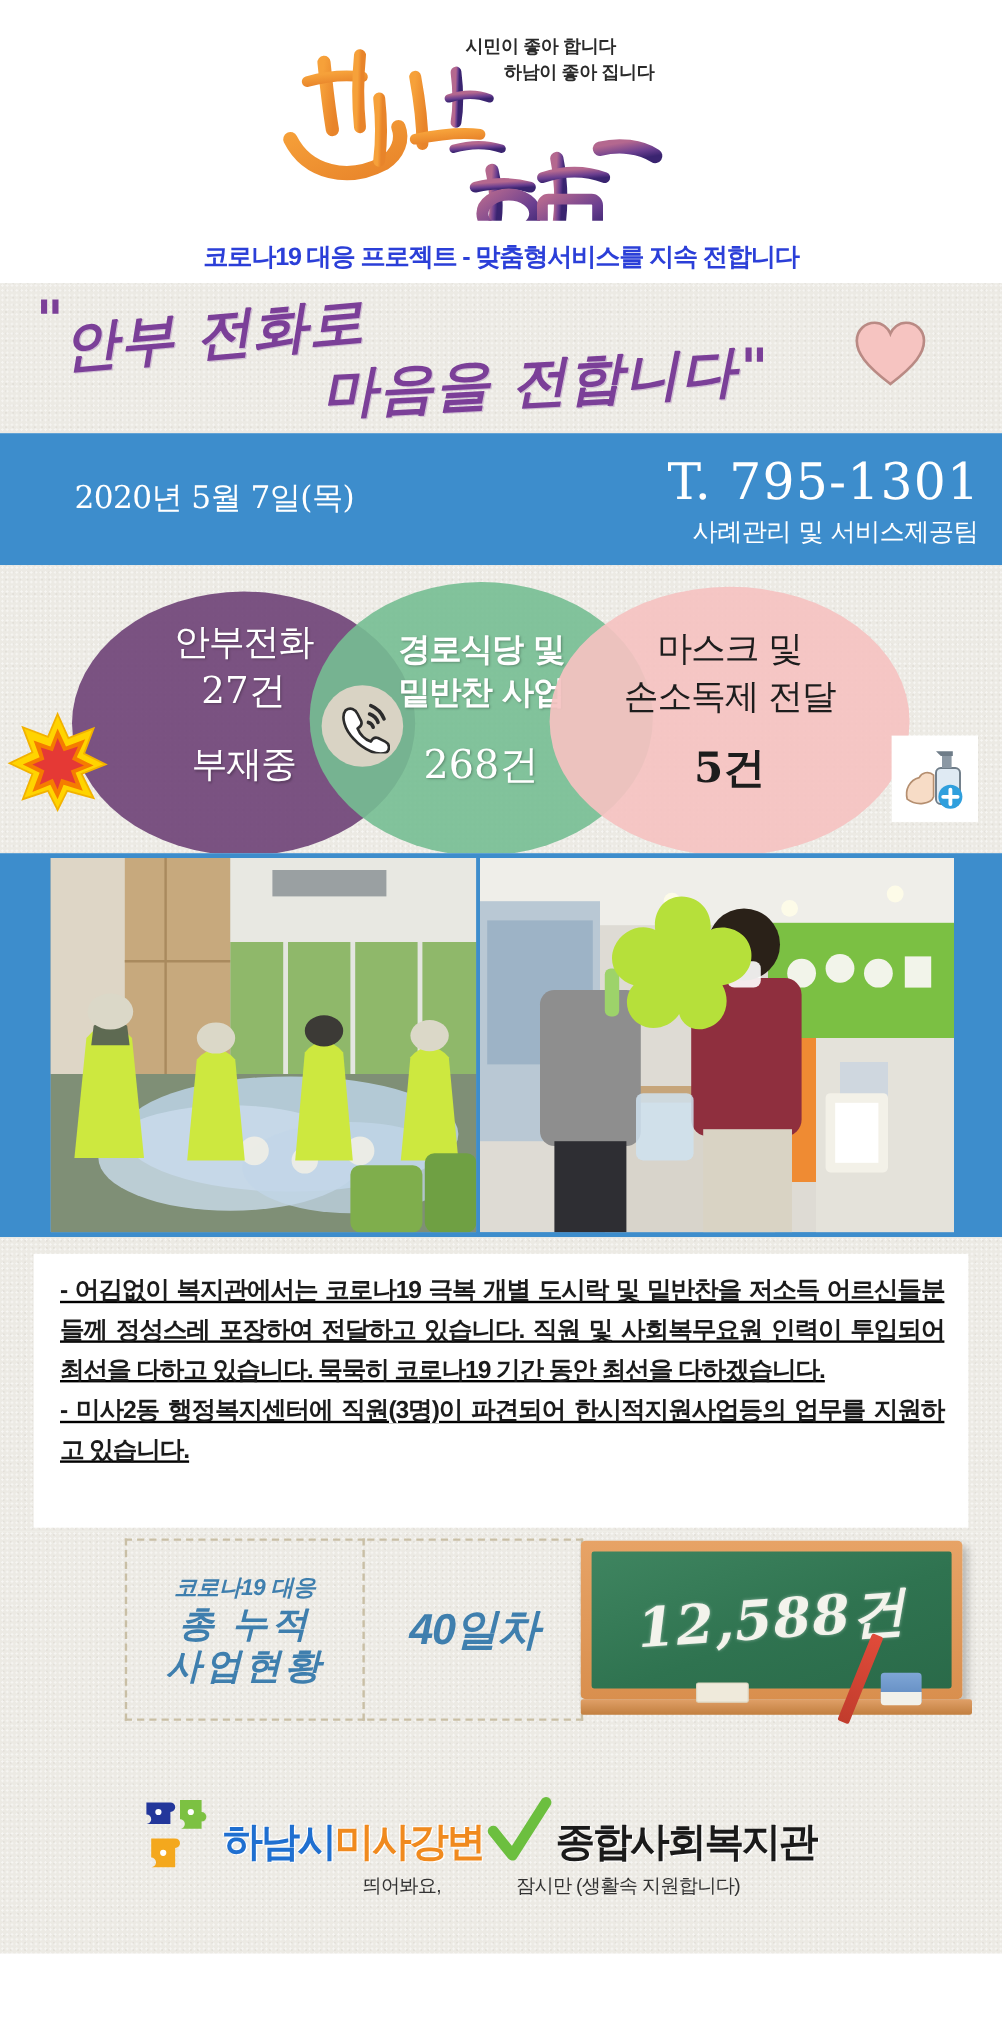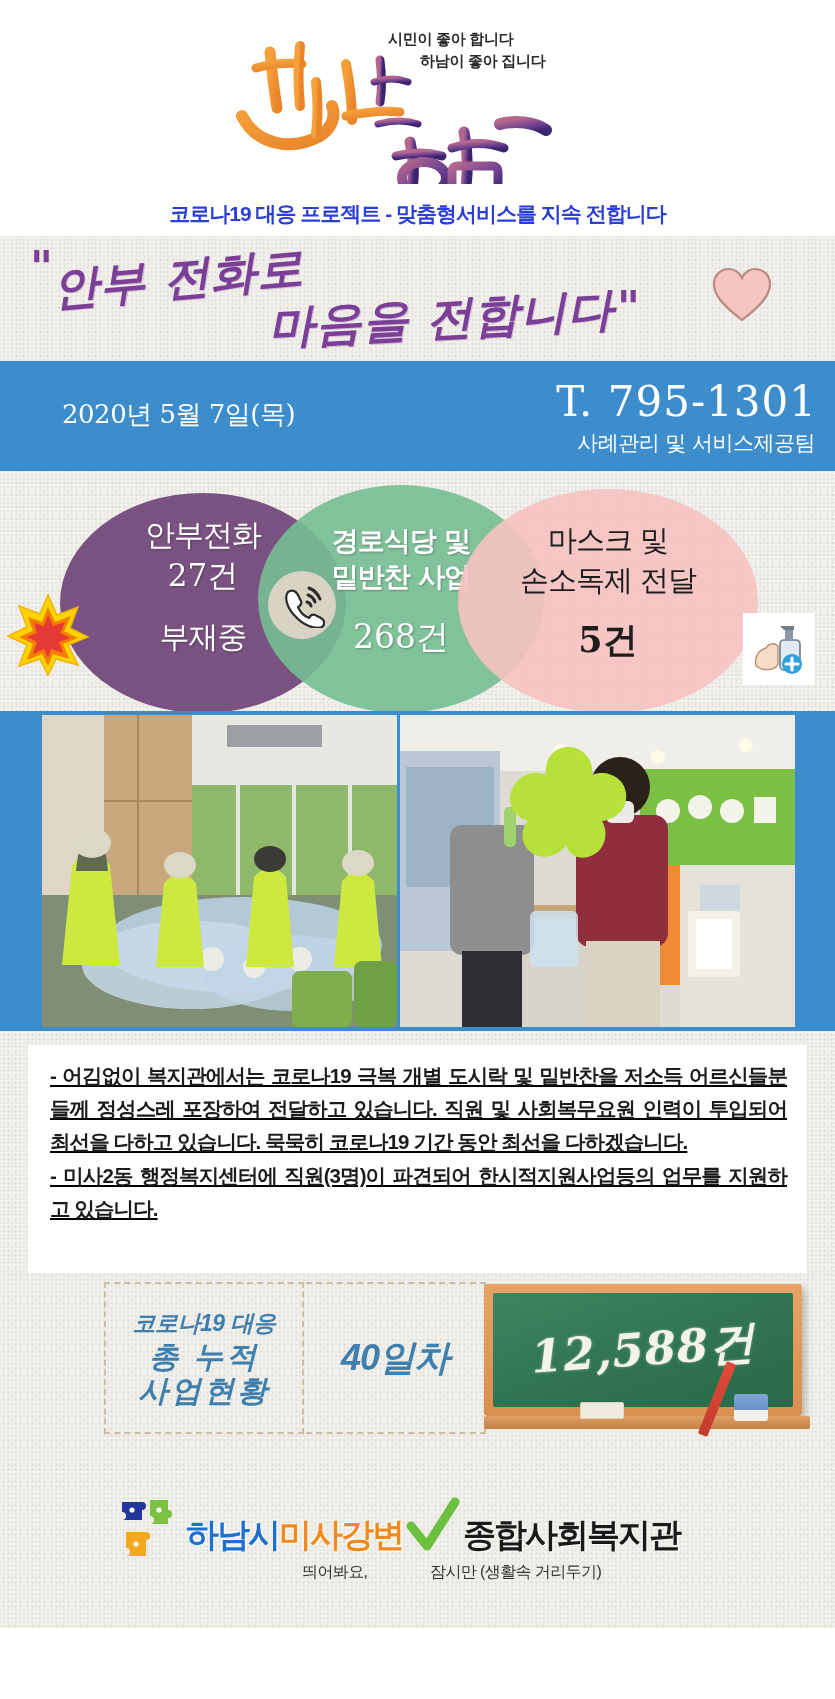--- a/index.html
+++ b/index.html
@@ -211,21 +211,21 @@
   }
   .stat-box {
     position:absolute; top:6px; height:152px;
     border:2px dashed #c9bfa5;
     display:flex; flex-direction:column;
     align-items:center; justify-content:center;
   }
   .stat-a { left:104px; width:200px; }
   .stat-b { left:306px; width:180px; border-left:none; }
   .stat-a .small {
-    font-size:23px; color:#3f7fae; font-weight:bold;
+    font-size:19px; color:#3f7fae; font-weight:bold;
     font-style:italic; letter-spacing:-0.5px; margin-bottom:1px;
   }
   .stat-a .big {
     font-size:30px; color:#3f7fae; font-weight:bold;
     font-style:italic; letter-spacing:3px; line-height:1.15;
   }
   .stat-b .day {
     font-size:36px; color:#3f7fae; font-weight:bold;
     font-style:italic; letter-spacing:-1px;
   }
@@ -537,14 +537,14 @@
     </svg>
     <div class="brand-1">
       <span class="b-blue">하남시</span><span class="b-orange">미사강변</span>
     </div>
     <svg class="checkmark" viewBox="0 0 56 62">
       <path d="M6 30 L22 50 L50 6" stroke="#6cbf3f" stroke-width="9" fill="none" stroke-linecap="round" stroke-linejoin="round"></path>
     </svg>
     <div class="brand-2">종합사회복지관</div>
   </div>
   <div class="foot-note-1">띄어봐요,</div>
-  <div class="foot-note-2">잠시만 (생활속 거리두기)</div>
+  <div class="foot-note-2">잠시만 (생활속 지원합니다)</div>
 </div>
 
 </body></html>

